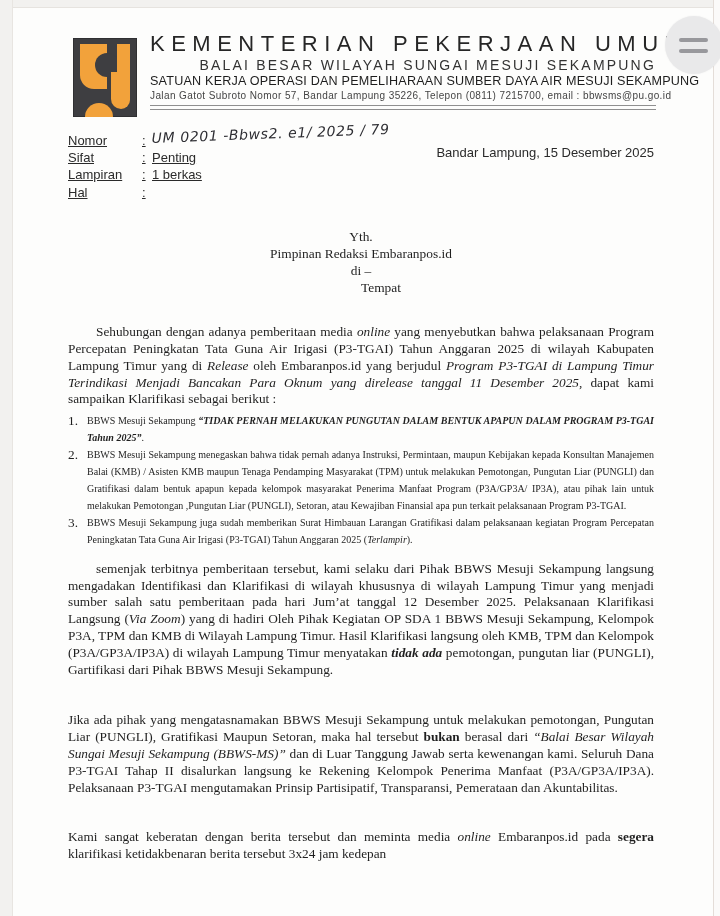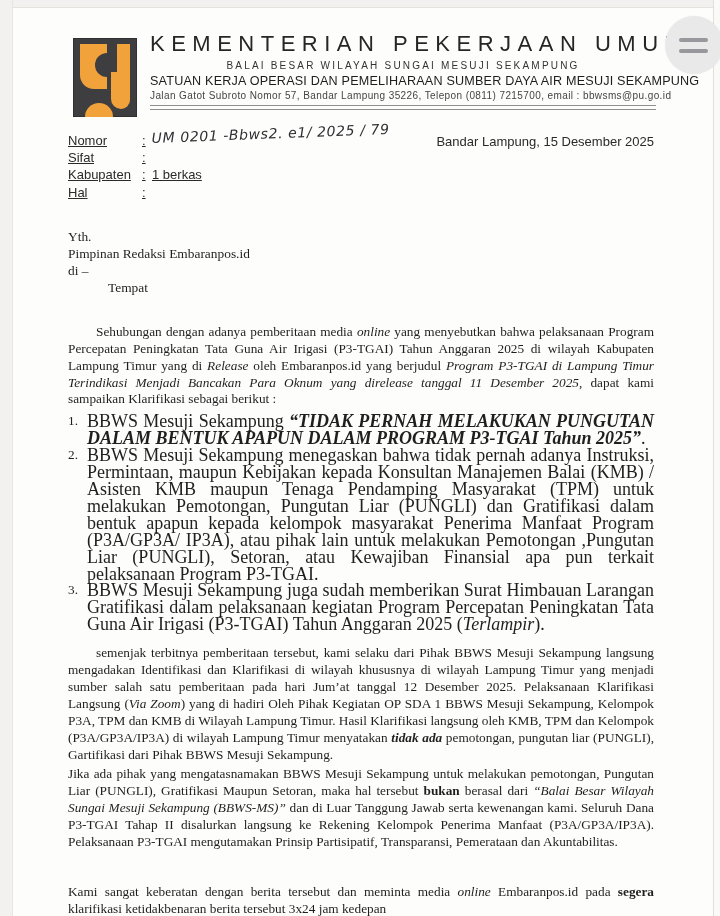--- a/index.html
+++ b/index.html
@@ -15,51 +15,51 @@
        background:#e9e9ea;border:none;cursor:pointer;box-shadow:0 0 2px rgba(0,0,0,.06);}
   .fab .bar{position:absolute;left:14px;width:29px;height:4px;background:#98989c;border-radius:2px;}
   .fab .b1{top:22px}.fab .b2{top:33px}
 
   
   .letterhead{position:relative;padding:31px 64px 0 150px;}
   .logo{position:absolute;left:73px;top:38px;width:64px;height:79px;}
   .lh-c{text-align:center;white-space:nowrap;color:#262626;}
   .lh-l1{font-size:22px;letter-spacing:6.5px;line-height:26px;}
   .lh-l2{font-size:13.5px;letter-spacing:3px;line-height:17px;color:#333;}
-  .lh-l3{font-size:10px;letter-spacing:2.2px;line-height:17px;color:#333;}
+  .lh-l3{font-size:14px;letter-spacing:2.2px;line-height:17px;color:#333;text-align:right;}
   .lh-l4{font-size:12.6px;font-weight:normal;letter-spacing:.2px;line-height:15px;color:#1d1d1d;}
   .lh-l5{font-size:10px;letter-spacing:.4px;line-height:13px;color:#444;}
   .lh-rule{margin-top:3px;height:3px;border-top:1px solid #8f8f8f;border-bottom:1px solid #8f8f8f;}
 
   
   .meta{position:relative;margin:22px 66px 0 68px;font-size:13px;line-height:17.2px;color:#2a2a2a;text-decoration:underline;}
   .meta-row{display:flex;}
   .ml{width:74px;flex:0 0 74px;}
   .mc{width:10px;flex:0 0 10px;}
   .mv{flex:1;}
   .handwritten{font-family:"DejaVu Sans",sans-serif;font-style:italic;font-size:14px;
                letter-spacing:.6px;color:#2e2e33;transform:rotate(-2.2deg);transform-origin:left bottom;
                display:inline-block;position:relative;top:-2px;}
-  .date{position:absolute;right:0;top:1px;font-size:13px;color:#2a2a2a;}
+  .date{position:absolute;right:0;top:12px;font-size:13px;color:#2a2a2a;}
 
   
   .serif{font-family:"Liberation Serif",serif;color:#1f1f1f;}
   .recipient{margin:27px 66px 0 68px;font-size:13.4px;line-height:17px;}
-  .recipient div{min-height:17px;}
+  .recipient div{min-height:17px;text-align:center;}
   .rc-place{padding-left:40px;}
   .para{margin:0 66px;font-size:13.3px;line-height:16.9px;text-align:justify;}
   .para{margin-left:68px;margin-right:66px;}
   .indent{text-indent:28px;}
   .p1{margin-top:28px;}
   .list{margin:5px 66px 0 68px;}
   .li{display:flex;}
   .num{flex:0 0 19px;font-size:13.3px;line-height:16.9px;}
-  .li-text{flex:1;font-size:18px;line-height:16.9px;text-align:justify;}
+  .li-text{flex:1;font-size:10px;line-height:16.9px;text-align:justify;}
   .p2{margin-top:12px;}
-  .p3{margin-top:3px;}
+  .p3{margin-top:33px;}
   .p4{margin-top:33px;}
 
   .seg-i{font-style:italic;}
   .seg-b{font-weight:bold;}
   .seg-bi{font-weight:bold;font-style:italic;}
 </style>
 </head>
 <body>
 
 <div class="screen">
@@ -88,23 +88,24 @@
 
     <div class="meta">
       <div class="meta-row">
         <span class="ml">Nomor</span>
           <span class="mc">:</span>
           <span class="mv"><span class="handwritten">UM 0201 -Bbws2. e1/ 2025 / 79</span></span>
       </div>
       <div class="meta-row">
         <span class="ml">Sifat</span>
           <span class="mc">:</span>
+          <span class="mv">Penting</span>
       </div>
       <div class="meta-row">
-        <span class="ml">Kabupaten</span>
+        <span class="ml">Lampiran</span>
           <span class="mc">:</span>
           <span class="mv">1 berkas</span>
       </div>
       <div class="meta-row">
         <span class="ml">Hal</span>
           <span class="mc">:</span>
       </div>
       <div class="date">Bandar Lampung, 15 Desember 2025</div>
     </div>
 

